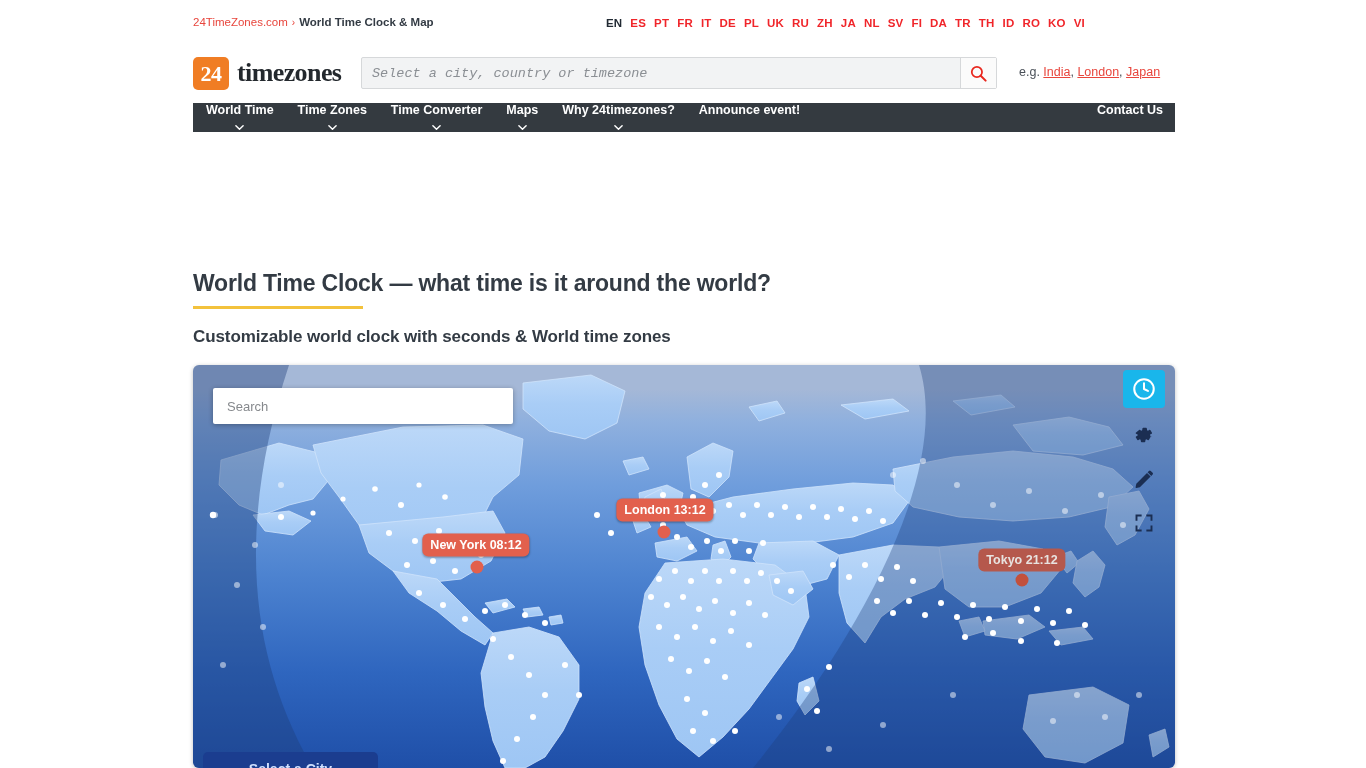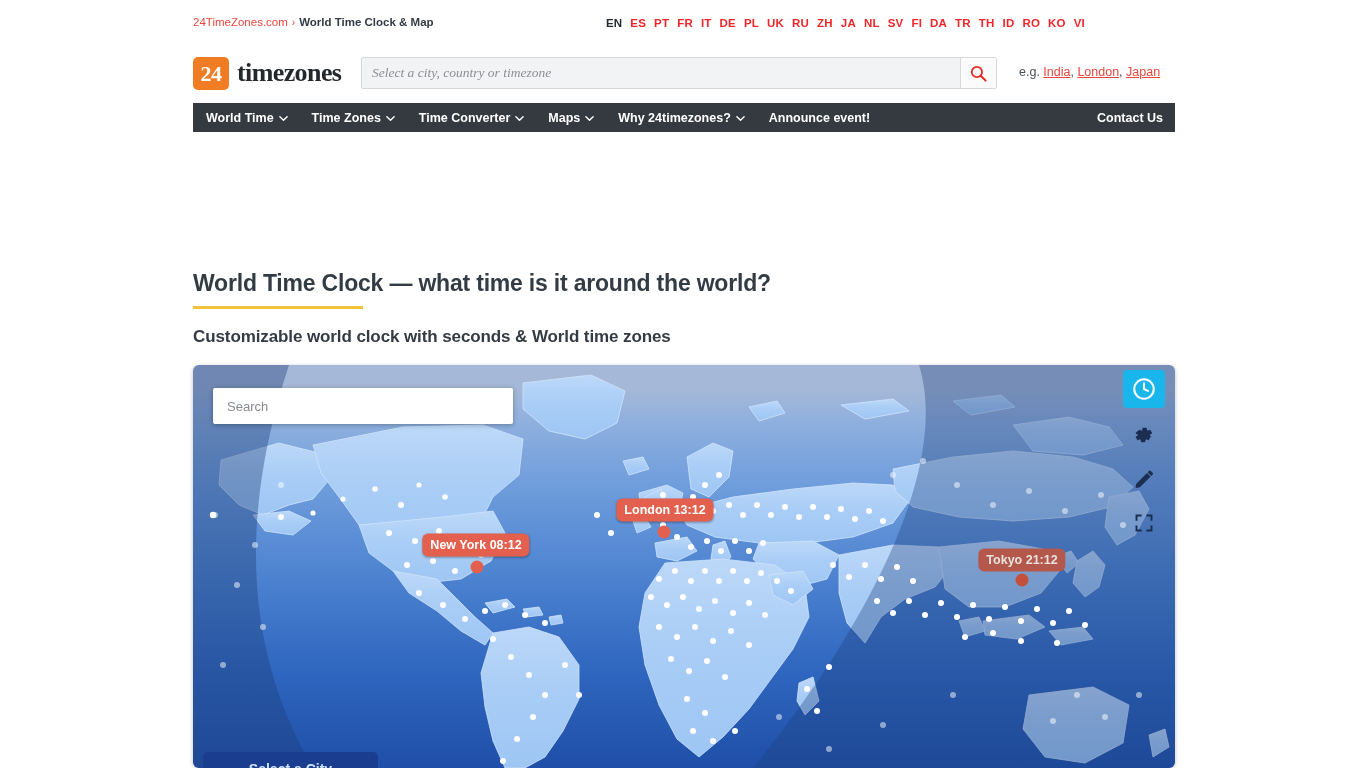--- a/index.html
+++ b/index.html
@@ -47,42 +47,42 @@
     margin-left: 8px; font-size: 26px; font-weight: 700; color:#23282d;
     letter-spacing: -0.6px;
   }
   .searchwrap {
     position: absolute; left: 168px; top: 5px; width: 636px; height: 32px;
     display:flex; border:1px solid #d6d8da; background:#f2f3f4; border-radius:2px;
   }
   .searchwrap input {
     flex: 1; border: none; outline: none; background: transparent;
     padding: 0 10px; font-size: 13.5px; font-style: italic; color:#8b8f94;
-    font-family: Liberation Serif, serif;
+    font-family: Liberation Mono, monospace;
   }
   .searchwrap input::placeholder { color:#8b8f94; font-style: italic; }
   .search-btn {
     width: 36px; border-left: 1px solid #d6d8da; background:#fbfbfb;
     display:flex; align-items:center; justify-content:center; cursor:pointer;
   }
   .examples {
     position:absolute; left: 826px; top: 13px; font-size: 12.5px; color:#4a5058;
     white-space: nowrap;
   }
   .examples a { color:#e8453c; text-decoration: underline; }
 
   
   .nav {
     position: absolute; left: 193px; top: 103px; width: 982px; height: 29px;
     background: #343a40; display:flex; align-items:center;
   }
   .nav-item {
     display:flex; align-items:center; gap:5px;
     color:#ffffff; font-size: 12.5px; font-weight: 700;
-    padding: 0 12px; height: 29px; cursor: pointer; white-space: nowrap;
+    padding: 0 12px; height: 29px; cursor: pointer; white-space: nowrap; flex-direction: column;
   }
   .nav-item:first-child { padding-left: 13px; }
   .nav-right { margin-left:auto; }
   .chev { display:inline-block; width:9px; height:9px; position:relative; top:-1px; }
 
   
   .adslot { position:absolute; left:193px; top:142px; width:982px; height:110px; background:#fff; }
 
   
   .h1 {

